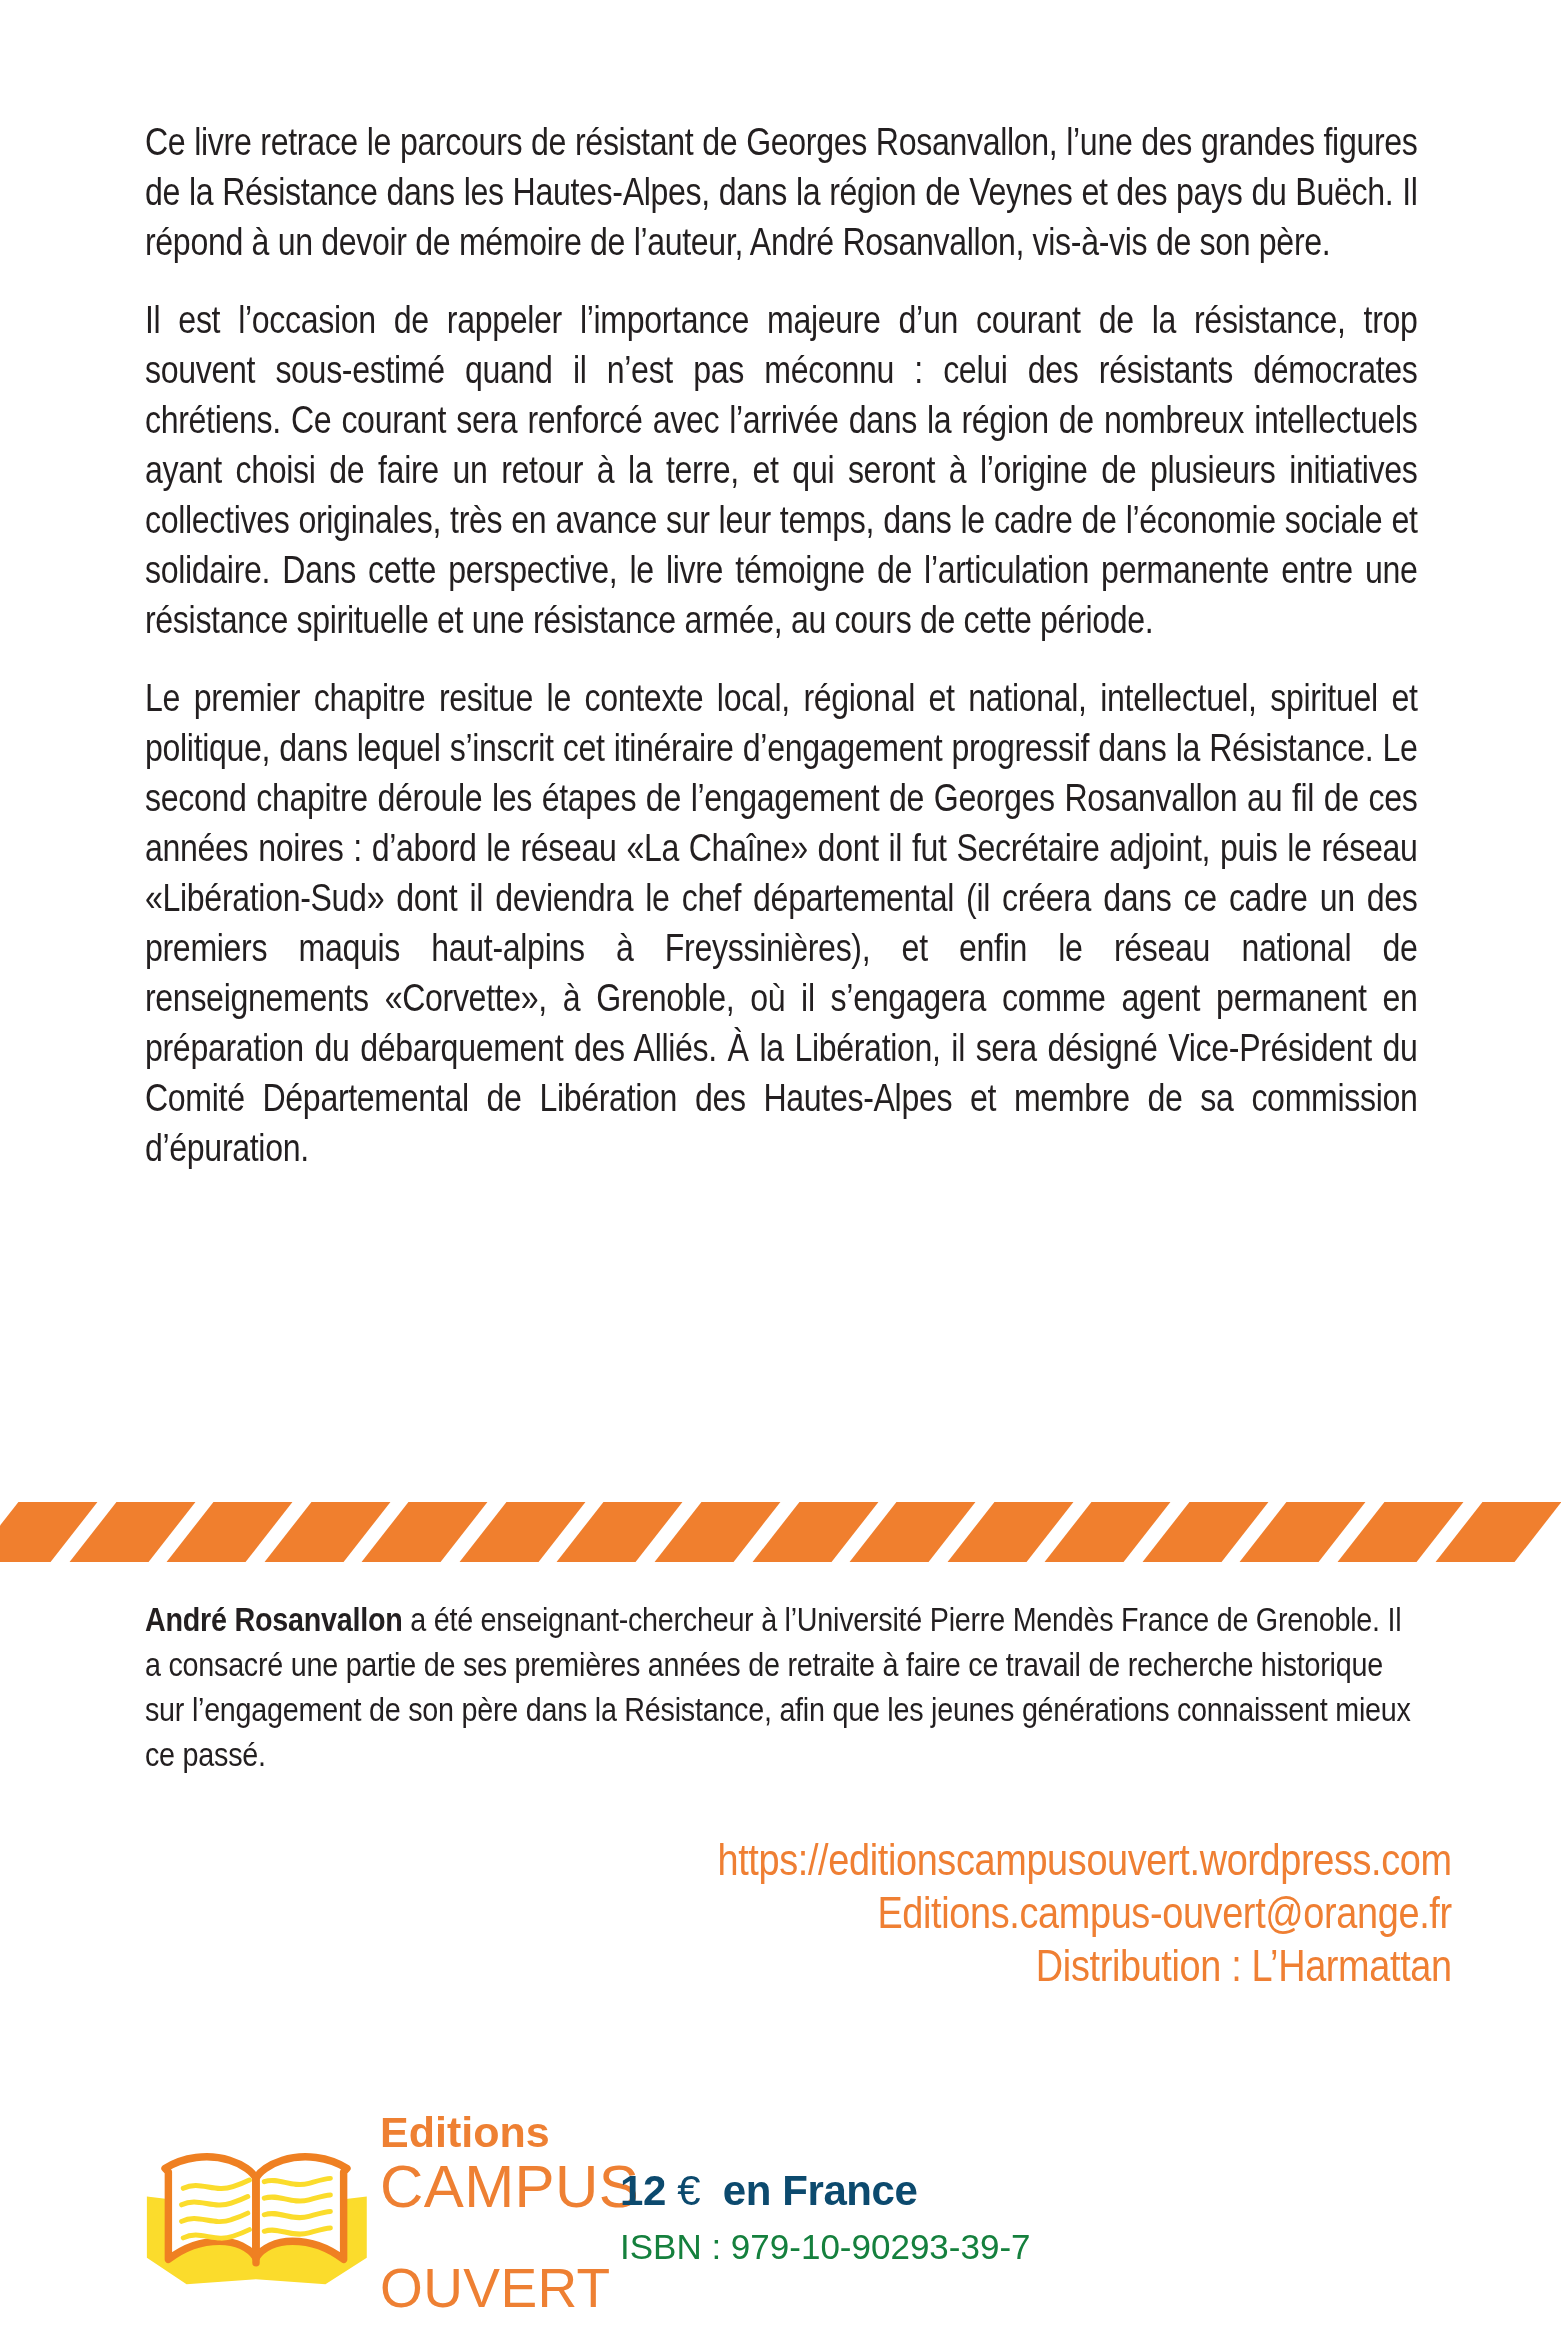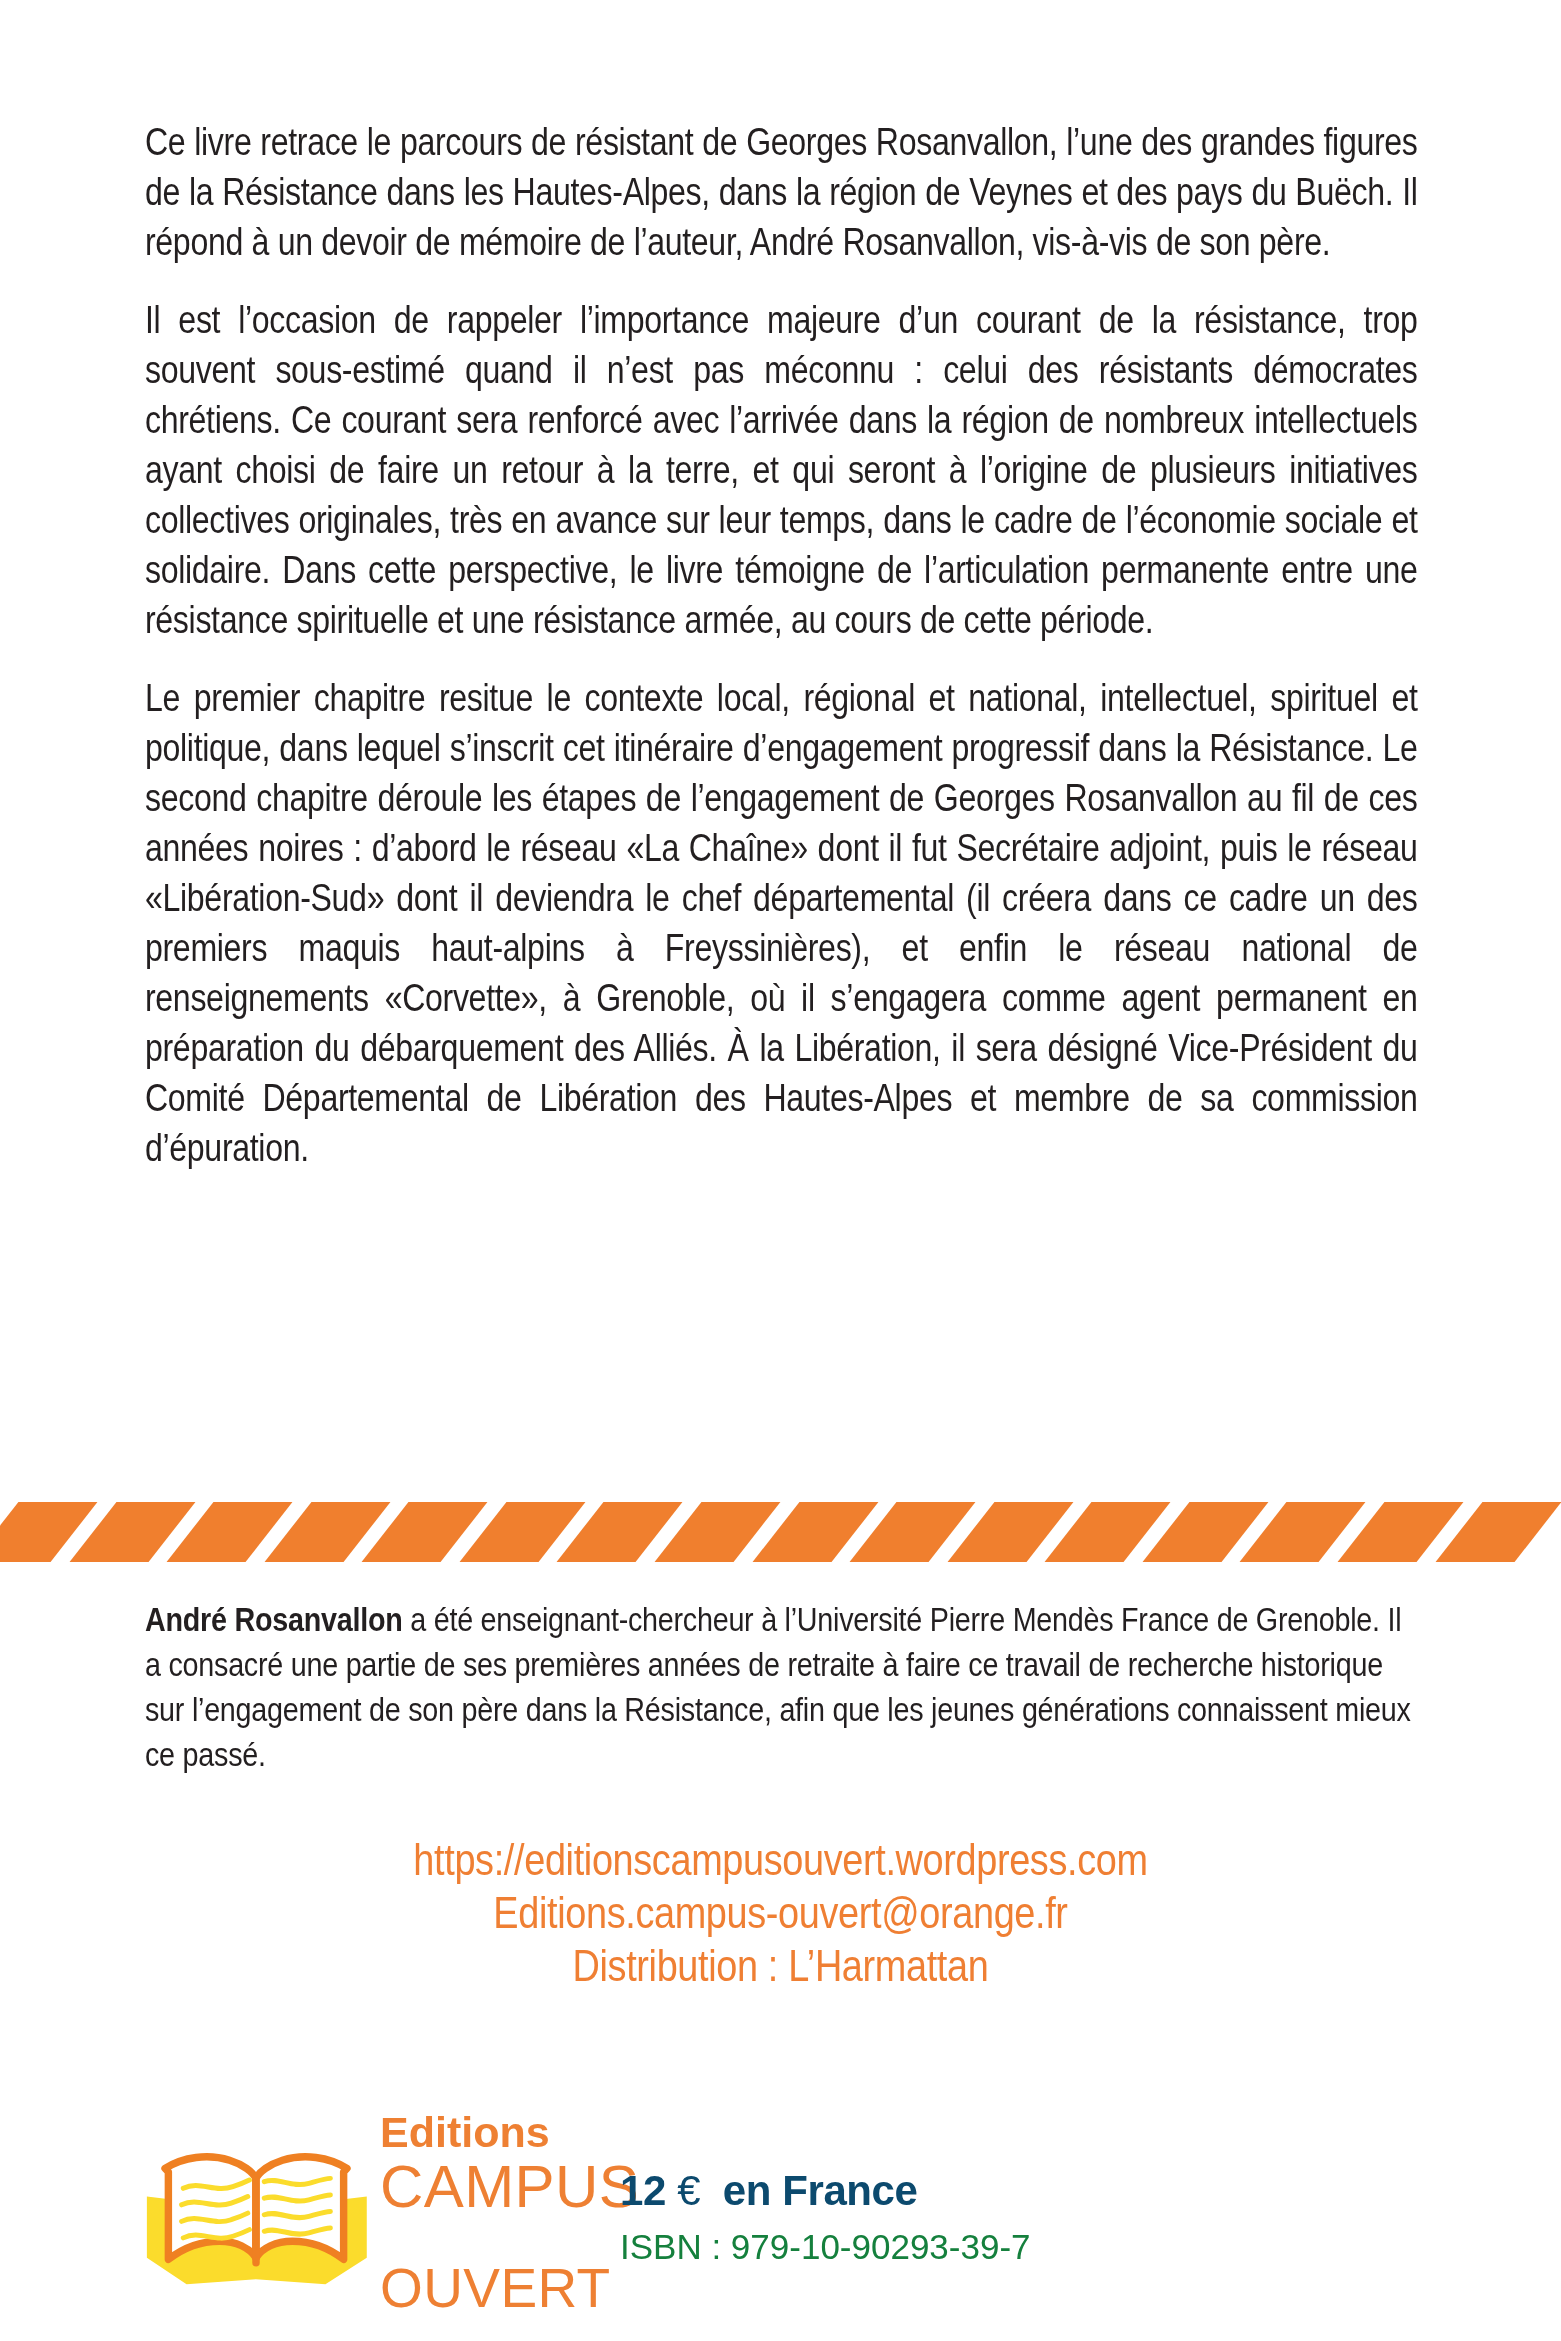--- a/index.html
+++ b/index.html
@@ -84,21 +84,21 @@
     width: 118.3%;
   }
   .bio .author-name { font-weight: 700; }
 
   
   .contact {
     position: absolute;
     left: 0;
     top: 1833px;
     width: 1561px;
-    text-align: center;
+    text-align: right;
     color: #ef7f33;
   }
   .contact div {
     font-size: 44px;
     line-height: 53px;
     letter-spacing: -0.4px;
     font-weight: 400;
     transform: scaleX(0.86);
   }
 

